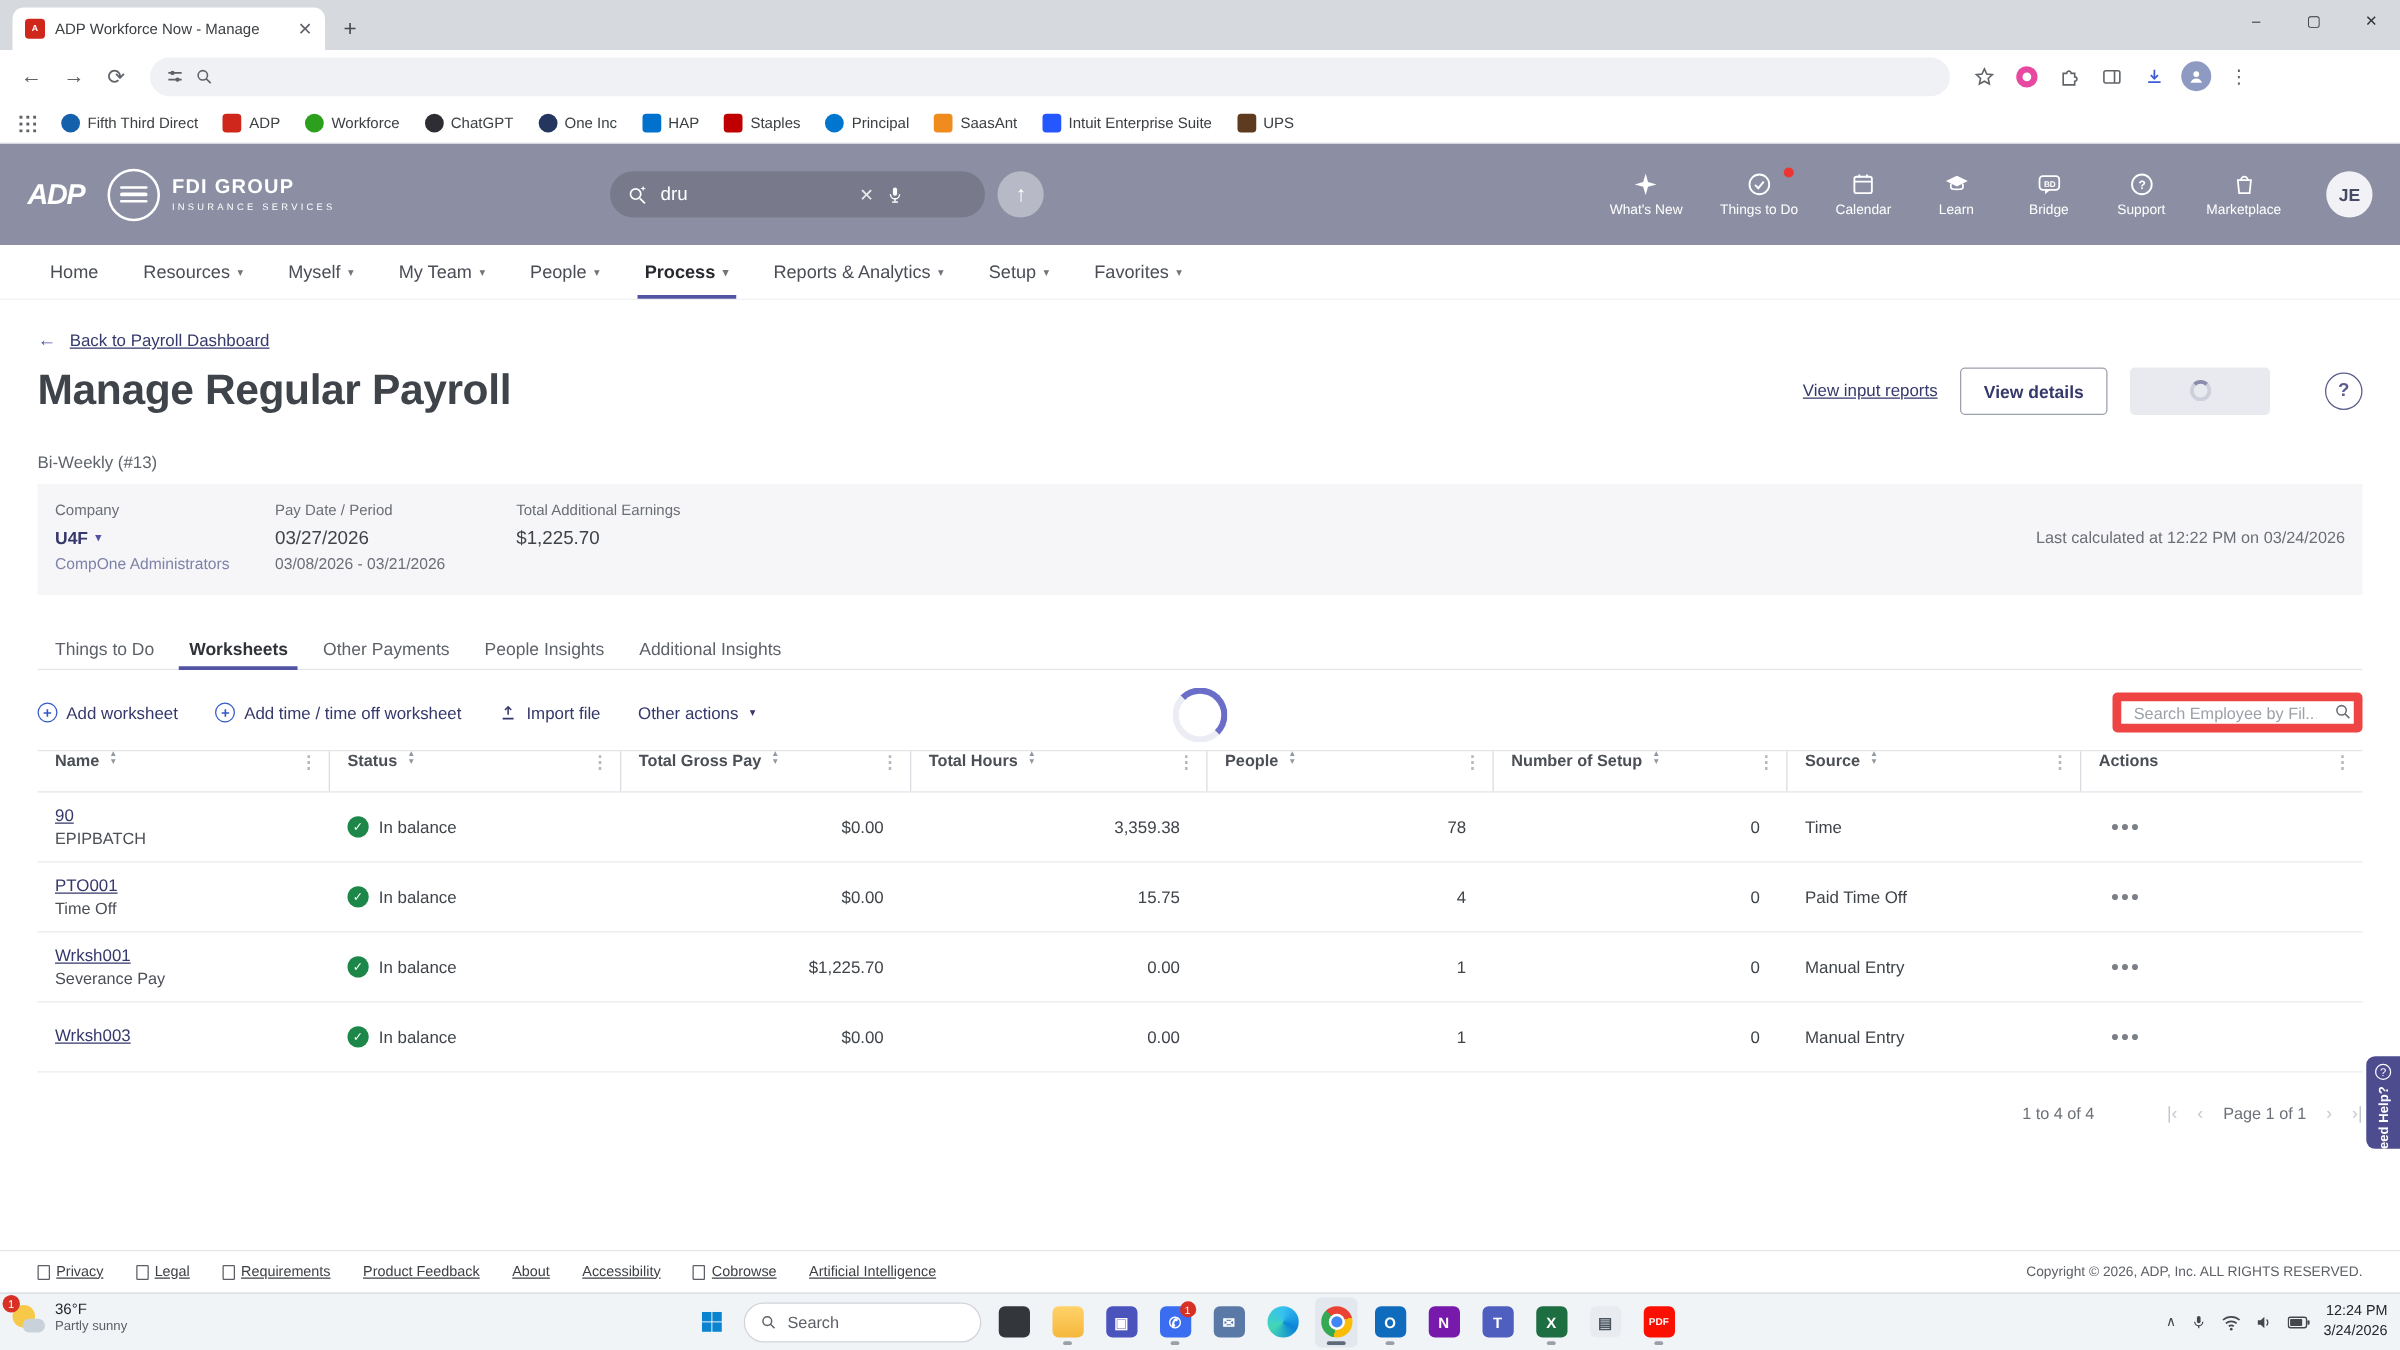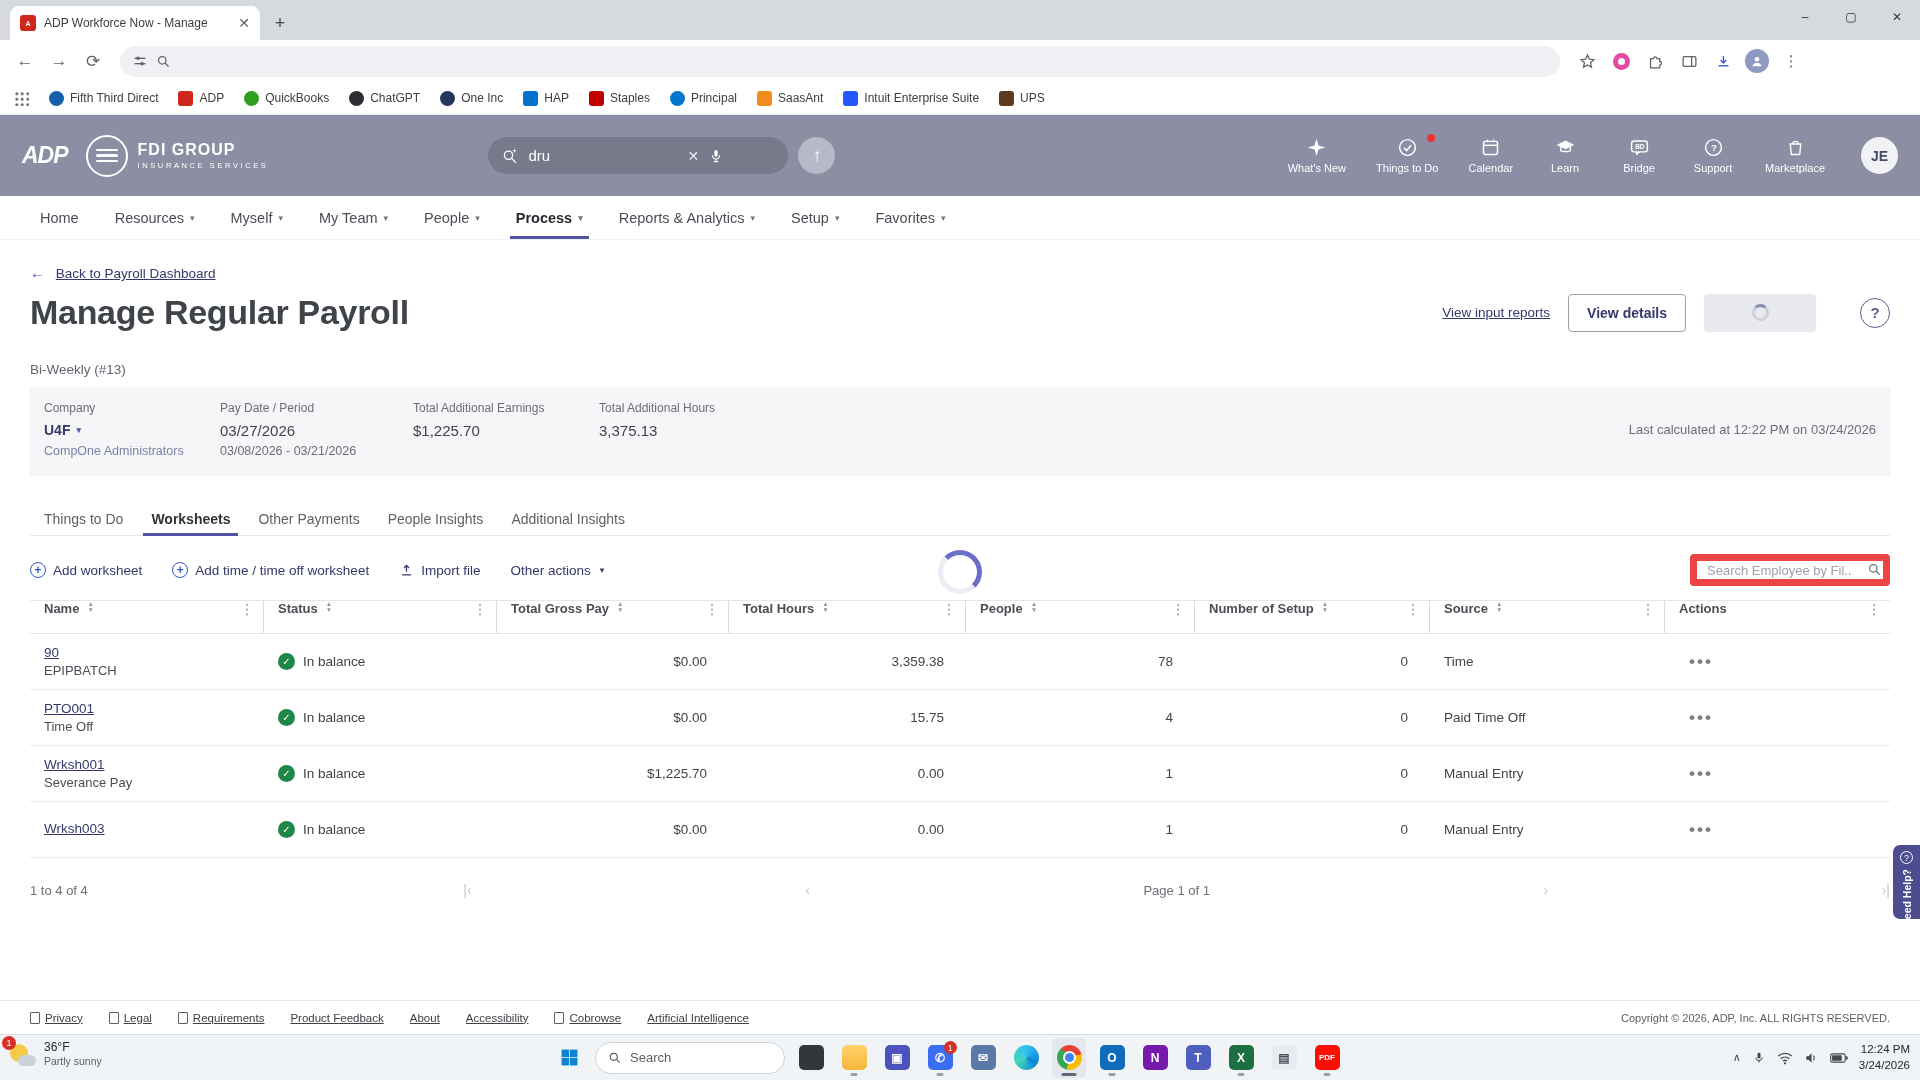--- a/index.html
+++ b/index.html
@@ -119,21 +119,21 @@
   .sort{display:flex;flex-direction:column;align-items:center;font-size:6.5px;line-height:5.5px;color:#9298a0}
   .kebab{margin-left:auto;margin-right:9px;color:#b4b8bf;font-size:14px}
   .trow{height:56px;border-bottom:1px solid #e8eaed;font-size:13.5px;color:#3f444a}
   .cell{padding-left:14px}
   .cell .sub{font-size:13px;color:#4a4e55;margin-top:3px}
   .num{text-align:right;padding-right:22px;padding-left:0}
   .status-cell{display:flex;align-items:center;gap:8px}
   .check{width:17px;height:17px;border-radius:50%;background:#1d8649;color:#fff;font-size:10px;display:flex;align-items:center;justify-content:center;flex:0 0 auto}
   .dots{color:#7b7f86;font-size:17px;letter-spacing:2px;padding-left:24px;font-weight:bold}
 
-  .pager{margin-top:24px;display:flex;align-items:center;justify-content:space-between;gap:29px;font-size:13px;color:#6d7178}
+  .pager{margin-top:24px;display:flex;align-items:center;justify-content:flex-end;gap:16px;font-size:13px;color:#6d7178}
   .pager .range{margin-right:42px}
   .pg-ctl{color:#c3c7cd;font-size:14px}
   .pg-num{color:#6d7178}
 
   .loader{position:absolute;left:50%;top:310px;transform:translateX(-50%);width:44px;height:44px;border:5px solid #ecedf4;border-top-color:#6a6ec9;border-right-color:#6a6ec9;border-radius:50%;animation:spin 1s linear infinite}
   @keyframes spin{to{transform:translateX(-50%) rotate(360deg)}}
   @keyframes spin2{to{transform:rotate(360deg)}}
   .mini-spin{animation:spin2 1s linear infinite}
 
   .need-help{position:absolute;right:0;top:845px;width:27px;height:74px;background:#4c4c8f;color:#fff;border-radius:7px 0 0 7px;display:flex;flex-direction:column;align-items:center;padding-top:6px;gap:5px;z-index:5}
@@ -265,21 +265,21 @@
     <span class="bm">
         <span class="fav f1"></span>
         <span>Fifth Third Direct</span>
       </span>
     <span class="bm">
         <span class="fav f2"></span>
         <span>ADP</span>
       </span>
     <span class="bm">
         <span class="fav f3"></span>
-        <span>QuickBooks</span>
+        <span>Workforce</span>
       </span>
     <span class="bm">
         <span class="fav f4"></span>
         <span>ChatGPT</span>
       </span>
     <span class="bm">
         <span class="fav f5"></span>
         <span>One Inc</span>
       </span>
     <span class="bm">
@@ -466,24 +466,20 @@
       </div>
       <div class="ib-col ib-pay">
         <span class="ib-label">Pay Date / Period</span>
         <span class="ib-val">03/27/2026</span>
         <span class="ib-sub">03/08/2026 - 03/21/2026</span>
       </div>
       <div class="ib-col ib-earn">
         <span class="ib-label">Total Additional Earnings</span>
         <span class="ib-val">$1,225.70</span>
       </div>
-      <div class="ib-col ib-hours">
-        <span class="ib-label">Total Additional Hours</span>
-        <span class="ib-val">3,375.13</span>
-      </div>
       <span class="ib-calc">Last calculated at 12:22 PM on 03/24/2026</span>
     </div>
 
     <div class="tabs">
       <span class="ptab">Things to Do</span>
       <span class="ptab active">Worksheets</span>
       <span class="ptab">Other Payments</span>
       <span class="ptab">People Insights</span>
       <span class="ptab">Additional Insights</span>
     </div>

